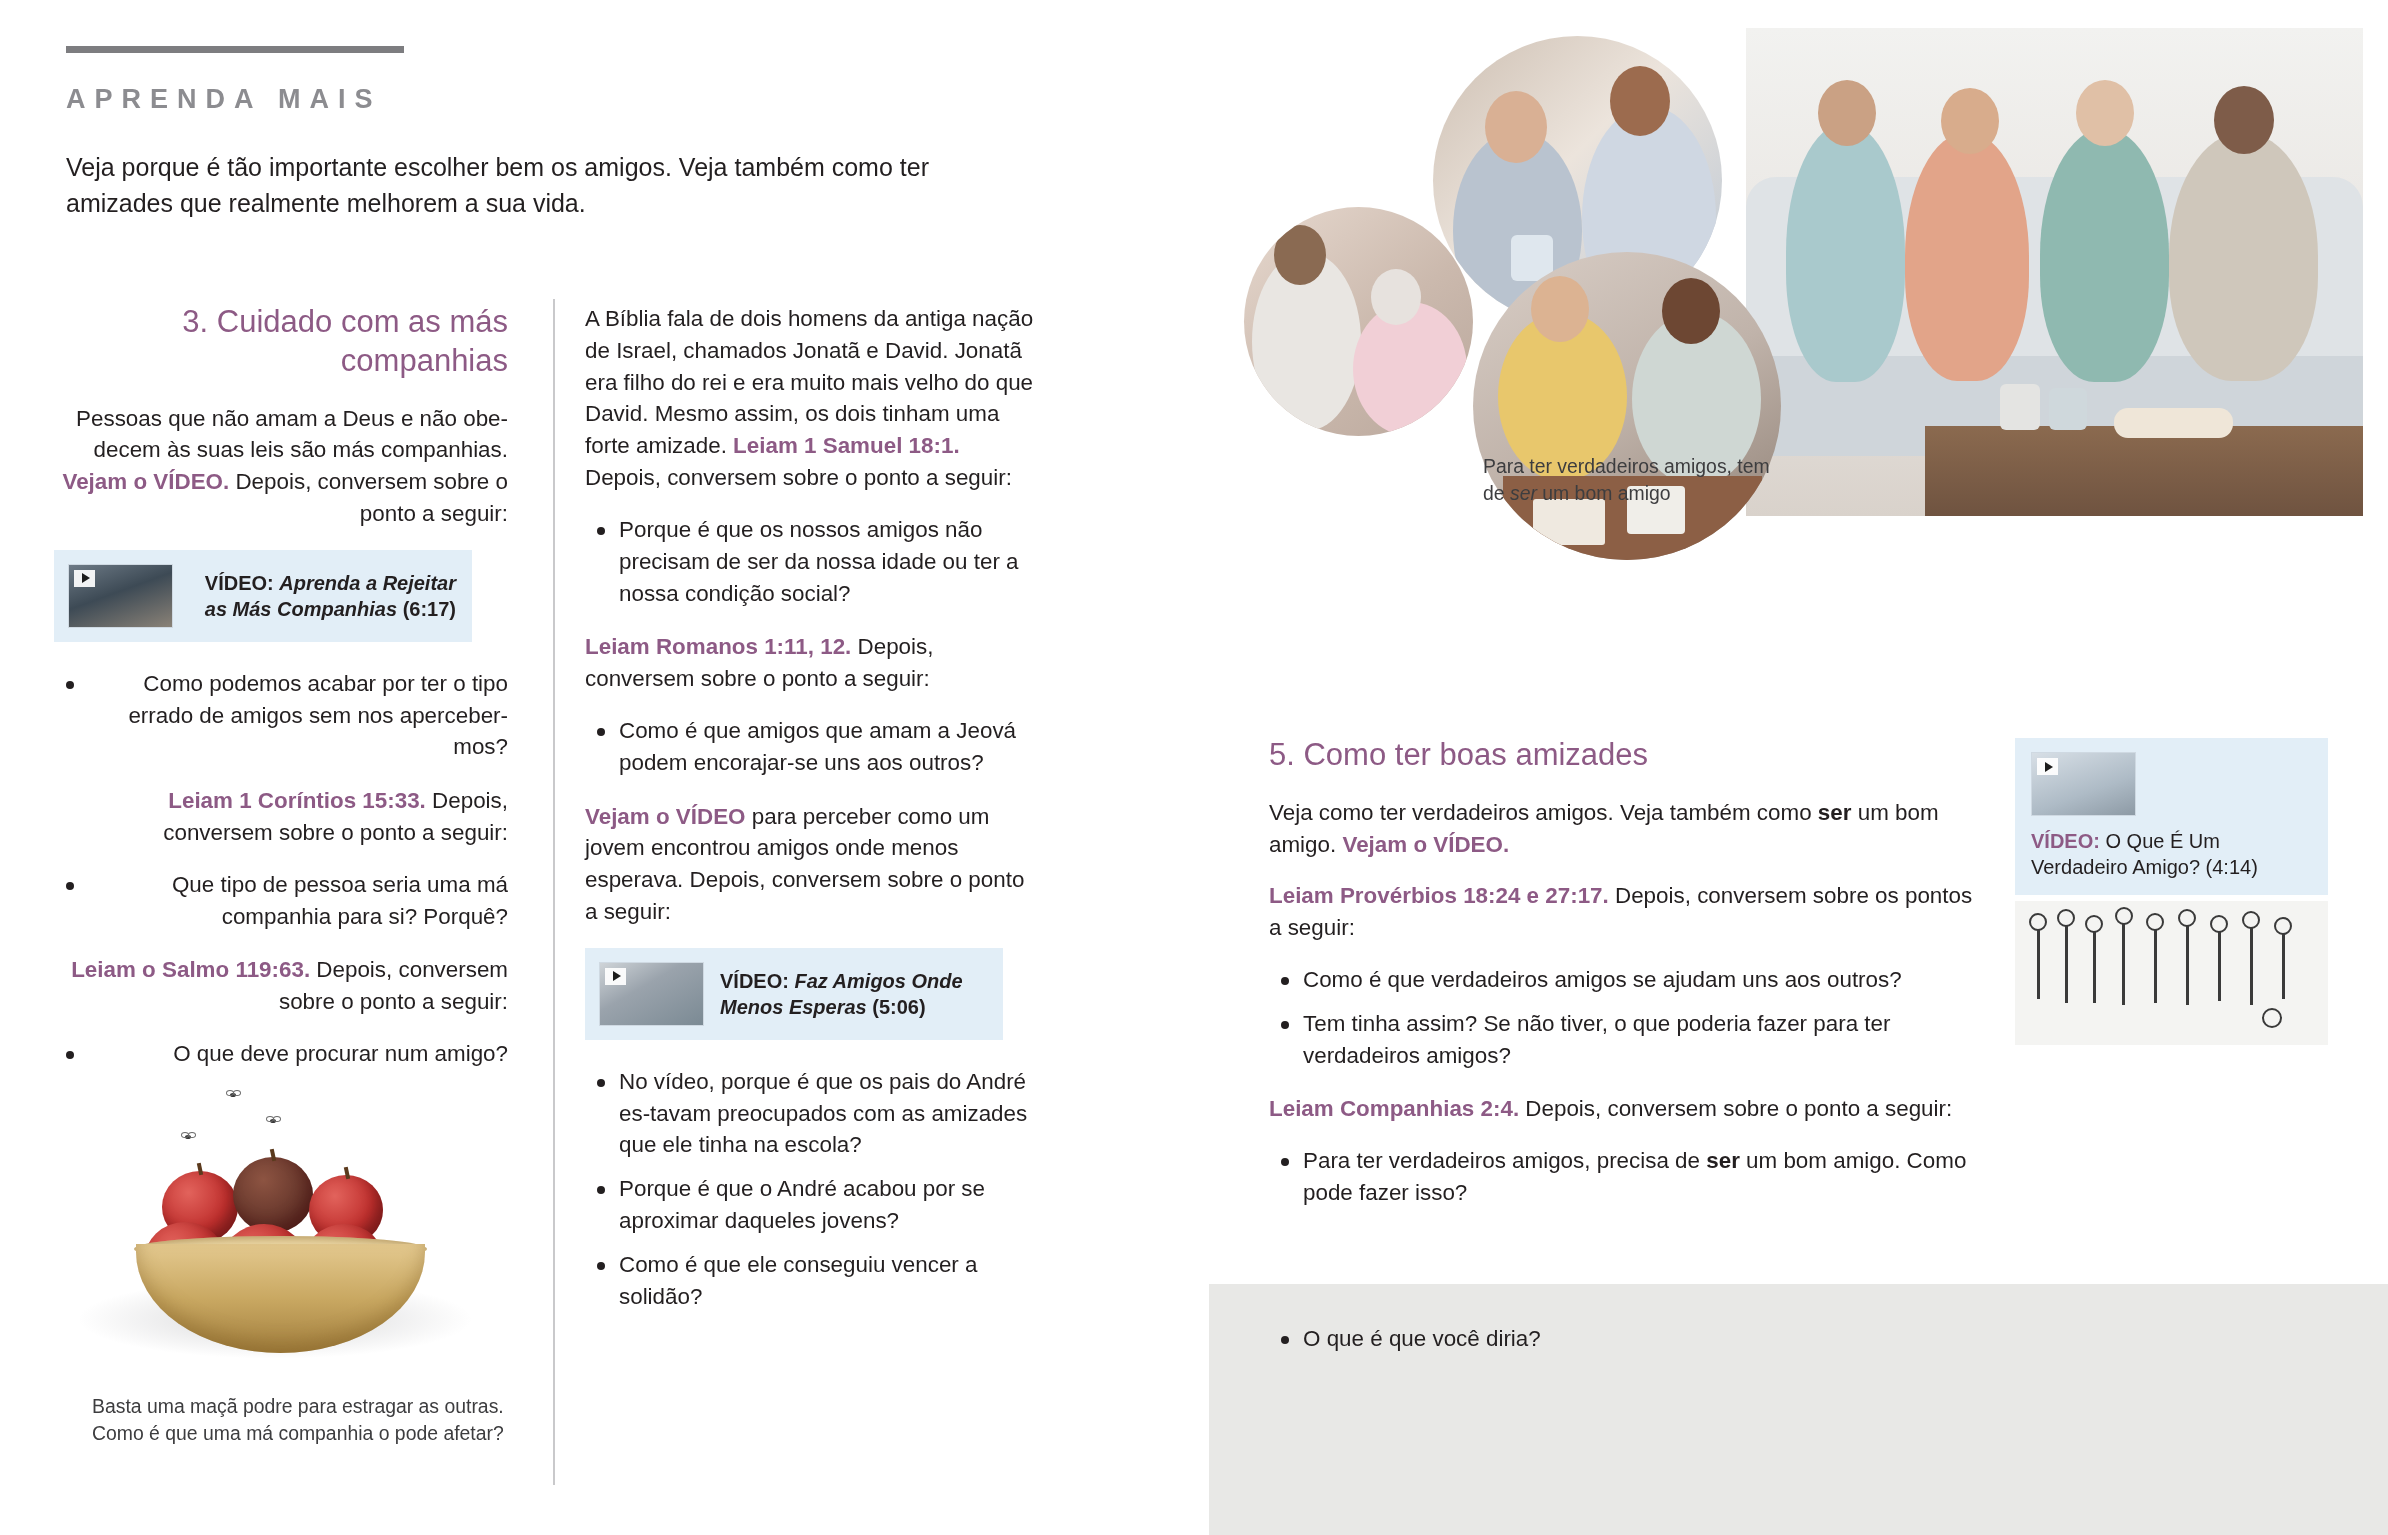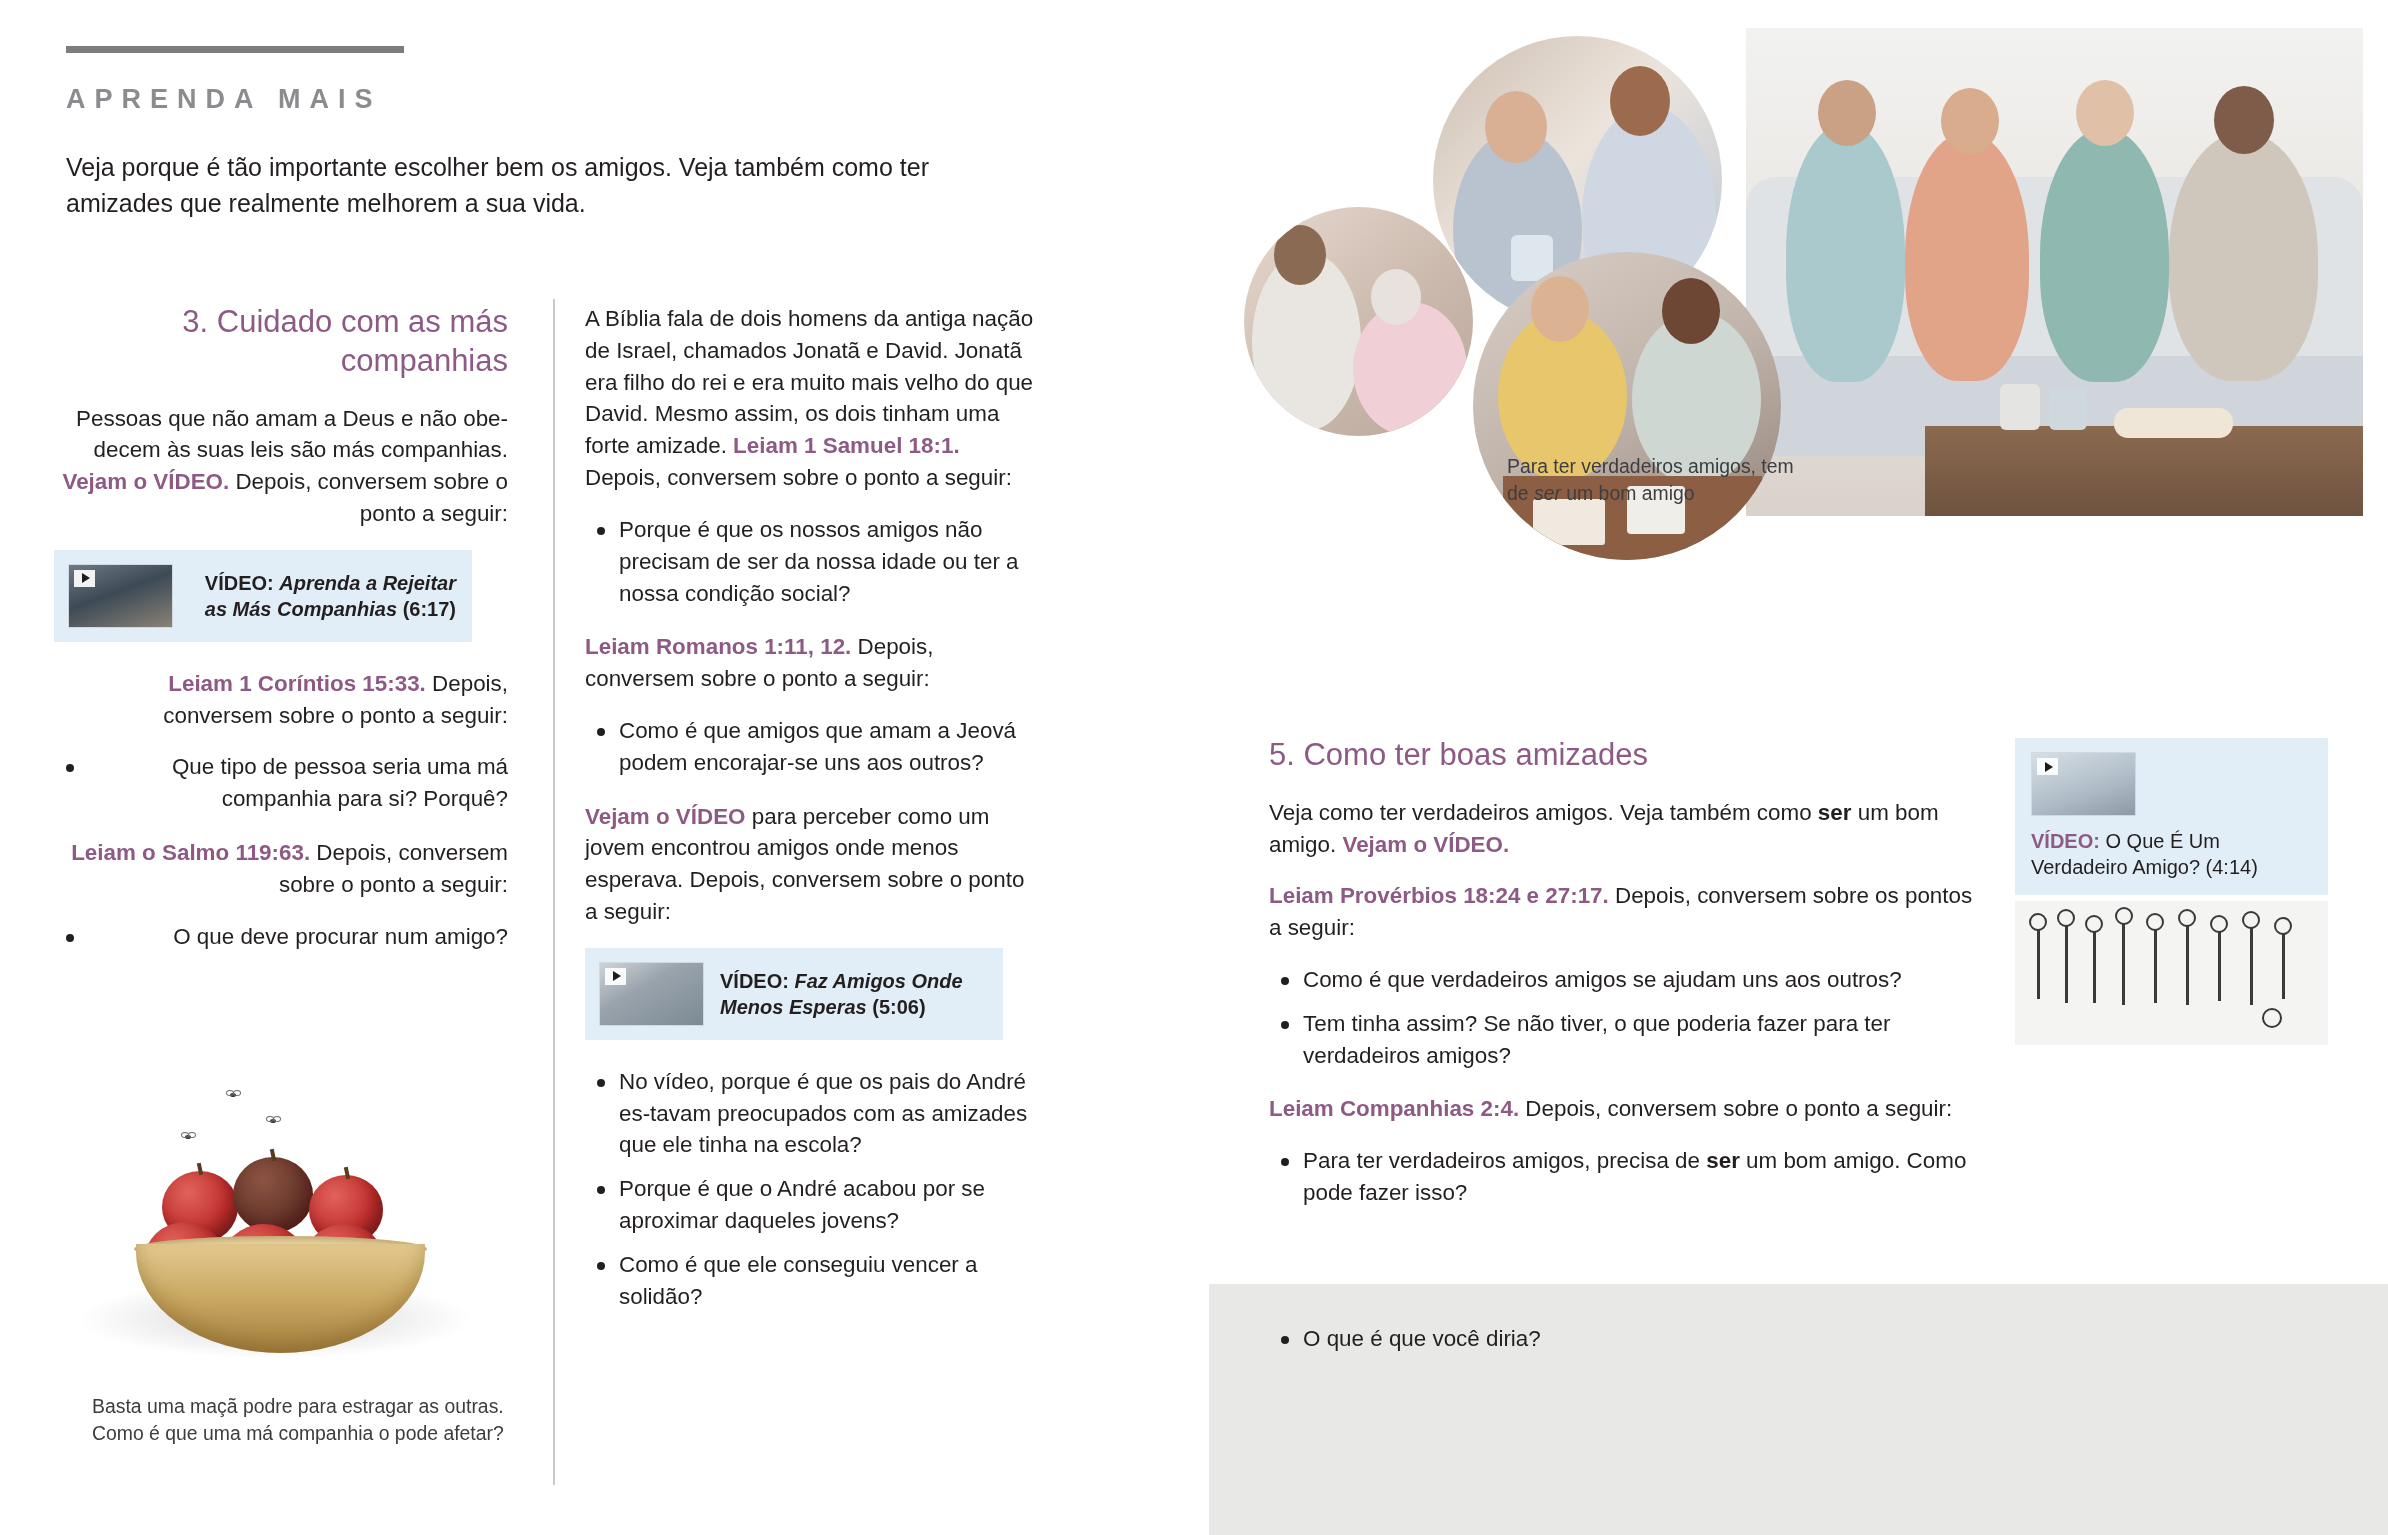--- a/index.html
+++ b/index.html
@@ -349,20 +349,23 @@
         <div class="thumb thumb-a">
           <span class="play"></span>
         </div>
         <div class="vtext">
           <span class="vlabel">VÍDEO:</span>
           <span class="vtitle">Aprenda a Rejeitar as Más Companhias</span>
           <span class="vlabel">(6:17)</span>
         </div>
       </div>
 
+      <ul class="bul">
+        <li>Como podemos acabar por ter o tipo errado de amigos sem nos aperceber-mos?</li>
+      </ul>
 
       <p class="body"><span class="mag-b">Leiam 1 Coríntios 15:33.</span><span> Depois, conversem sobre o ponto a seguir:</span></p>
 
       <ul class="bul">
         <li>Que tipo de pessoa seria uma má companhia para si? Porquê?</li>
       </ul>
 
       <p class="body"><span class="mag-b">Leiam o Salmo 119:63.</span><span> Depois, conversem sobre o ponto a seguir:</span></p>
 
       <ul class="bul">
@@ -470,21 +473,21 @@
         <div class="blob" style="left:25px; top:60px; width:129px; height:169px; background:#e8c76c;"></div>
         <div class="head" style="left:58px; top:24px; width:58px; height:66px; background:#dcb392;"></div>
         <div class="blob" style="left:159px; top:60px; width:129px; height:174px; background:#cfd7d3;"></div>
         <div class="head" style="left:189px; top:26px; width:58px; height:66px; background:#6d4733;"></div>
         <div class="blob" style="left:30px; top:224px; width:259px; height:85px; background:#8c5f45; border-radius:0;"></div>
         <div class="blob" style="left:154px; top:234px; width:58px; height:48px; background:#f0eee9; border-radius:4px;"></div>
         <div class="blob" style="left:60px; top:247px; width:72px; height:46px; background:#efe9e0; border-radius:3px;"></div>
       </div>
     </div>
 
-    <div class="caption" style="left:274px; top:453px; width:299px;margin-left:24px;"><span>Para ter verdadeiros amigos, tem de </span><i class="it">ser</i><span> um bom amigo</span></div>
+    <div class="caption" style="left:274px; top:453px; width:299px;"><span>Para ter verdadeiros amigos, tem de </span><i class="it">ser</i><span> um bom amigo</span></div>
   </div>
 
   <div class="sec5">
     <h2 class="sec">5. Como ter boas amizades</h2>
 
     <p class="body"><span>Veja como ter verdadeiros amigos. Veja também como </span><b class="semi">ser</b><span> um bom amigo. </span><span class="mag-b">Vejam o VÍDEO.</span></p>
 
     <p class="body"><span class="mag-b">Leiam Provérbios 18:24 e 27:17.</span><span> Depois, conversem sobre os pontos a seguir:</span></p>
 
     <ul class="bul">

